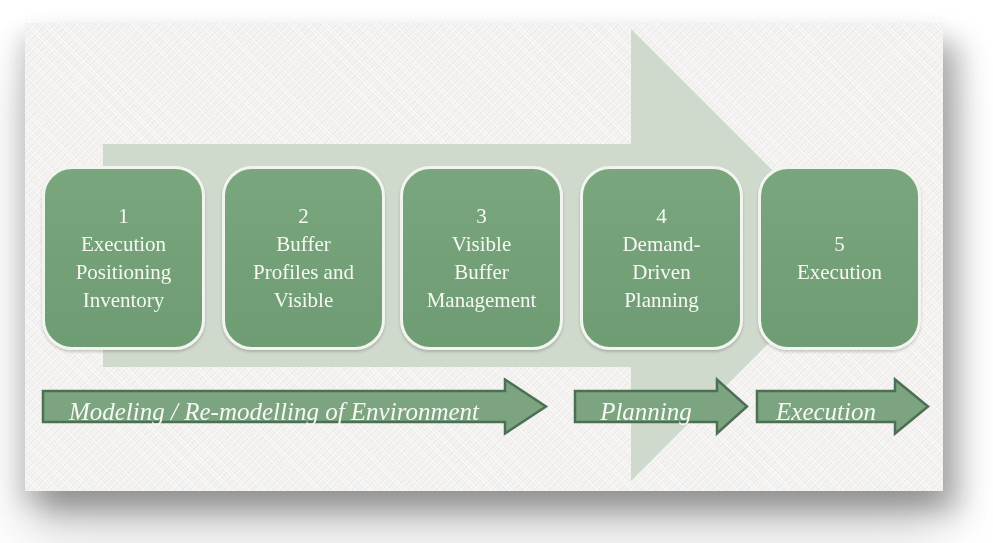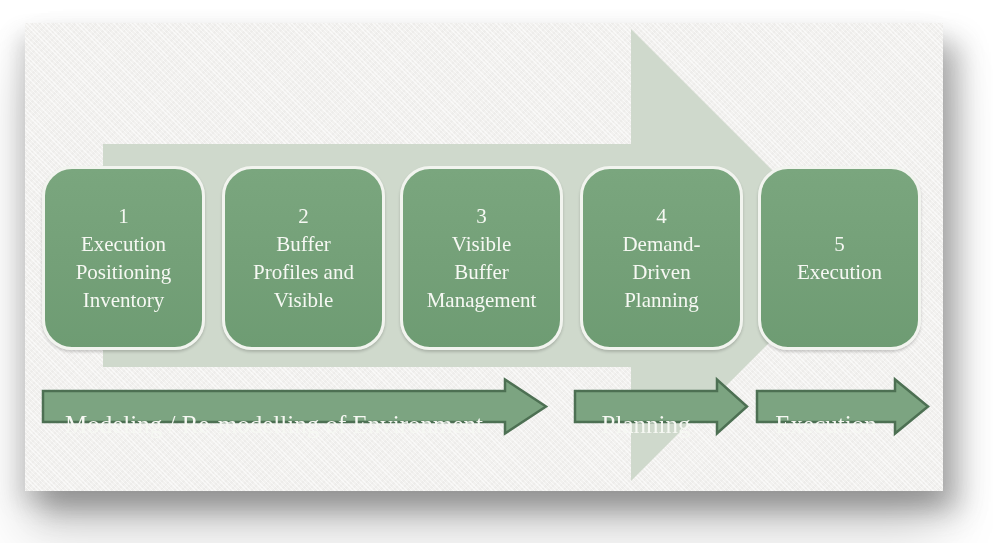--- a/index.html
+++ b/index.html
@@ -36,23 +36,23 @@
   }
   .s1{left:17px}.s2{left:197px}.s3{left:375px}.s4{left:555px}.s5{left:733px}
 
   .phase-svg{position:absolute;left:0;top:0;width:918px;height:468px;}
   .phase-svg polygon{
     fill:var(--phase-fill,#7ca481);
     stroke:var(--phase-stroke,#4d7053);
     stroke-width:2.5;stroke-linejoin:miter;
   }
   .phase-label{
-    position:absolute;top:383px;height:37px;
+    position:absolute;top:370px;height:37px;
     display:flex;align-items:center;justify-content:center;
-    color:var(--phase-text,#f6f8f3);font-size:25px;white-space:nowrap;
+    color:var(--phase-text,#f6f8f3);font-size:25px;white-space:nowrap;font-style:italic;
   }
   .p1{left:18px;width:462px}
   .p2{left:550px;width:142px}
   .p3{left:732px;width:138px}
 </style>
 </head>
 <body>
 
 <div class="stage">
   <div class="card">

